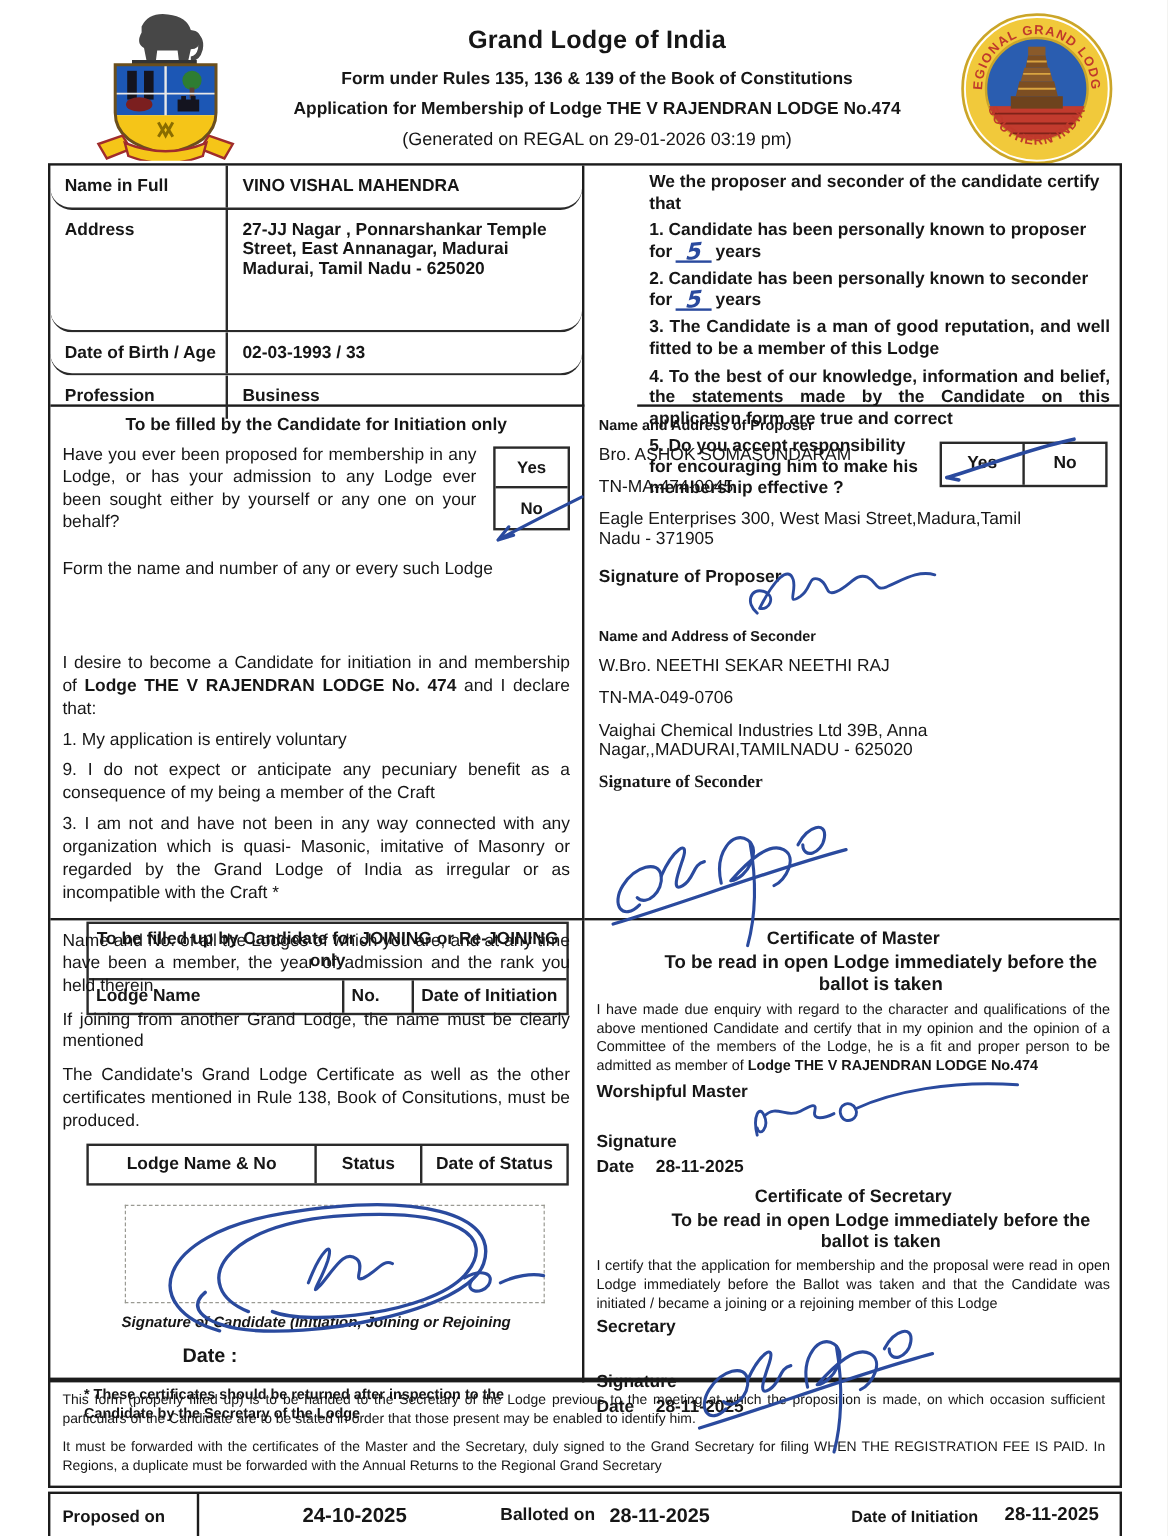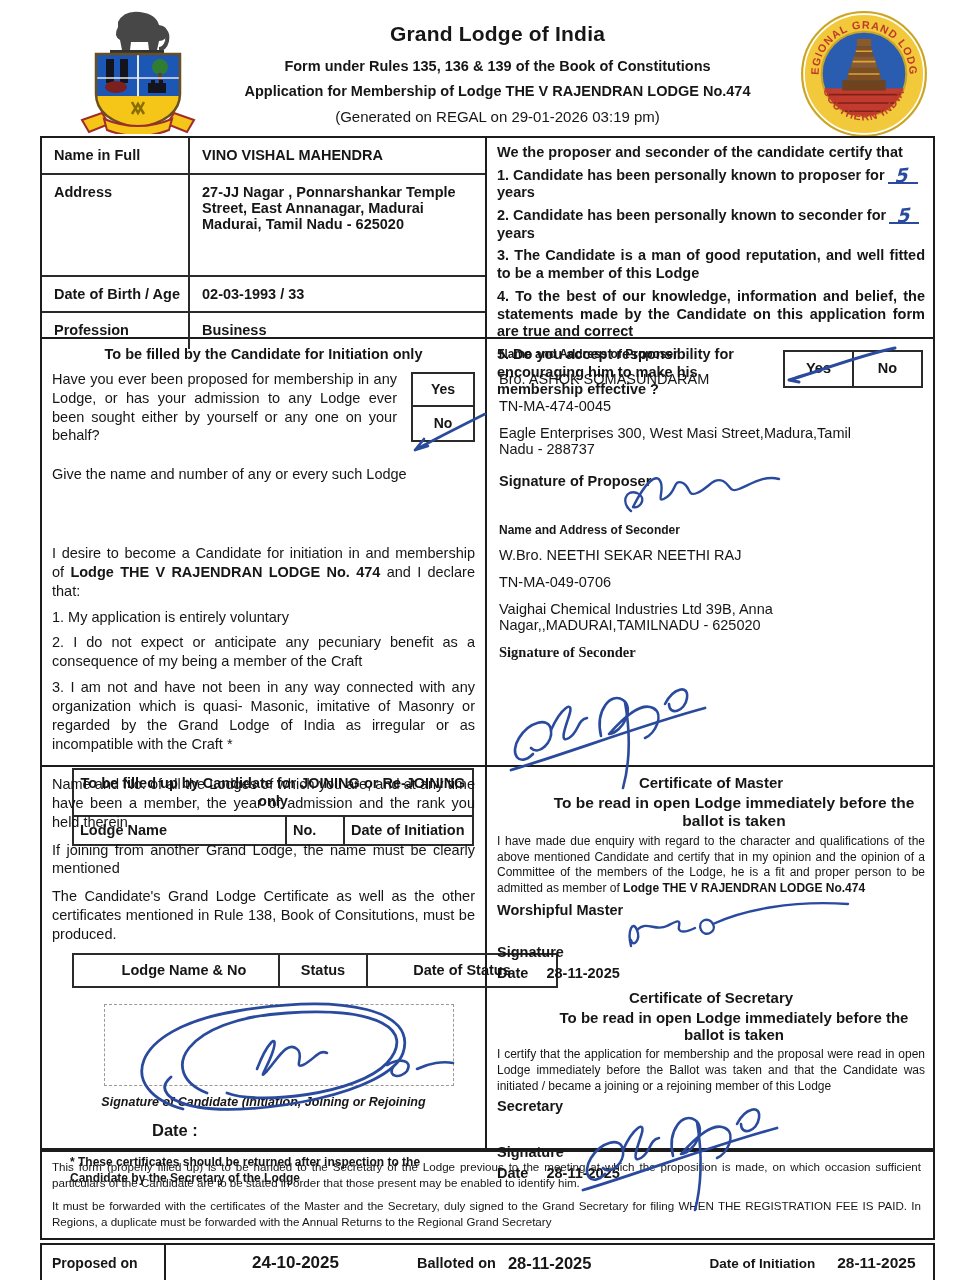--- a/index.html
+++ b/index.html
@@ -27,27 +27,27 @@
   .main {
     position:absolute; left:40px; top:136px; width:895px; height:1014px;
     border:2px solid #1c1c1c;
     display:grid; grid-template-columns:445px 446px; grid-template-rows:201px 428px 385px;
   }
   .cell { position:relative; border-right:2px solid #1c1c1c; border-bottom:2px solid #1c1c1c; overflow:visible; }
   .cell.last-col { border-right:none; }
   .cell.last-row { border-bottom:none; }
 
   
-  .cand-row { display:grid; grid-template-columns:148px 1fr; border-bottom:2px solid #2a2a2a; }
+  .cand-row { display:grid; grid-template-columns:148px 1fr; border-bottom:2px solid #2a2a2a;border-radius:18px; }
   .cand-row:last-child { border-bottom:none; }
   .cand-label { border-right:2px solid #2a2a2a; padding:9px 8px 4px 12px; font-size:14.5px; font-weight:600; }
   .cand-value { padding:9px 10px 4px 12px; font-size:14.5px; font-weight:600; }
 
   
-  .certify { padding:6px 8px 4px 10px; font-size:14.5px; font-weight:600; line-height:1.22; }
+  .certify { padding:6px 8px 4px 10px; font-size:14.5px; font-weight:600; line-height:1.22;margin-left:44px; }
   .certify p { margin-bottom:5px; }
   .blank5 { display:inline-block; width:30px; border-bottom:2.5px solid #2a4a9e; text-align:center; line-height:.55; vertical-align:-2px; margin:0 3px; }
   .ink { font-family:"DejaVu Sans", sans-serif; font-style:italic; font-weight:700; color:#2a4a9e; font-size:19px; display:inline-block; transform:rotate(-6deg) skewX(-10deg); }
   .q5row { display:flex; align-items:flex-start; margin-top:2px; }
   .q5row .q5text { flex:1; padding-right:8px; }
   .ynbox-h { position:relative; width:140px; height:38px; border:2px solid #2a2a2a; display:flex; margin-top:4px; margin-right:2px; flex:none; }
   .ynbox-h .opt { flex:1; display:flex; align-items:center; justify-content:center; font-weight:700; font-size:14.5px; }
   .ynbox-h .opt:first-child { border-right:2px solid #2a2a2a; }
   .tick-yes { position:absolute; left:-4px; top:-12px; pointer-events:none; }
 
@@ -73,21 +73,21 @@
   .propsec { padding:8px 10px 0 12px; font-size:14.5px; }
   .propsec h4 { font-size:12px; font-weight:700; margin-bottom:10px; }
   .propsec .line { margin-bottom:11px; }
   .sig-label { font-weight:700; position:relative; }
   .sig-prop { position:absolute; left:118px; top:-20px; }
   .sig-sec { position:absolute; left:6px; top:14px; z-index:3; }
 
   
   .memsec { padding:8px 10px 0 10px; font-size:14.5px; line-height:1.3; }
   .memsec p { text-align:justify; margin-bottom:9px; }
-  .status-table { margin:4px 2px 0 20px; width:486px; border:2px solid #2a2a2a; display:grid; grid-template-columns:190px 88px 1fr; font-size:14.5px;padding-left:16px; }
+  .status-table { margin:4px 2px 0 20px; width:402px; border:2px solid #2a2a2a; display:grid; grid-template-columns:190px 88px 1fr; font-size:14.5px; }
   .status-table div { padding:6px 4px; font-weight:700; text-align:center; border-right:2px solid #2a2a2a; }
   .status-table div:last-child { border-right:none; }
   .cand-sigbox { position:relative; margin:16px 0 0 52px; width:350px; height:82px; border:1.5px dashed #9a9a93; }
   .sig-cand { position:absolute; left:-18px; top:-24px; }
   .cand-caption { margin-top:8px; font-size:12.5px; font-weight:700; font-style:italic; text-align:center; }
   .cand-date { margin:10px 0 0 100px; font-size:16.5px; font-weight:600; }
   .footnote { margin:14px 0 0 18px; width:380px; font-size:12px; font-weight:700; line-height:1.3; }
 
   
   .certsec { padding:5px 8px 0 10px; font-size:14.5px; }
@@ -237,40 +237,40 @@
       <div class="qrow">
         <div class="qtext">Have you ever been proposed for membership in any Lodge, or has your admission to any Lodge ever been sought either by yourself or any one on your behalf?</div>
         <div class="ynbox-v">
           <div class="opt">Yes</div>
           <div class="opt">No</div>
           <svg class="tick-no sig" width="90" height="50" viewBox="0 0 90 50">
             <path d="M84,8 C60,20 36,32 14,44 M14,44 L27,40 M14,44 L23,33" stroke-width="2.6"></path>
           </svg>
         </div>
       </div>
-      <div class="give">Give the name and number of any or every such Lodge</div>
+      <div class="give">Form the name and number of any or every such Lodge</div>
       <p class="desire"><span>I desire to become a Candidate for initiation in and membership of </span><span class="b">Lodge THE V RAJENDRAN LODGE No. 474</span><span> and I declare that:</span></p>
       <p class="decl">1. My application is entirely voluntary</p>
-      <p class="decl">2. I do not expect or anticipate any pecuniary benefit as a consequence of my being a member of the Craft</p>
+      <p class="decl">9. I do not expect or anticipate any pecuniary benefit as a consequence of my being a member of the Craft</p>
       <p class="decl">3. I am not and have not been in any way connected with any organization which is quasi- Masonic, imitative of Masonry or regarded by the Grand Lodge of India as irregular or as incompatible with the Craft *</p>
       <div class="join-table">
         <div class="join-head">To be filled up by Candidate for JOINING or Re-JOINING only</div>
         <div class="join-cols">
           <div>Lodge Name</div>
           <div>No.</div>
           <div>Date of Initiation</div>
         </div>
       </div>
     </div>
 
     <div class="cell last-col propsec">
       <h4>Name and Address of Proposer</h4>
       <div class="line">Bro. ASHOK SOMASUNDARAM</div>
       <div class="line">TN-MA-474-0045</div>
-      <div class="line" style="width:380px">Eagle Enterprises 300, West Masi Street,Madura,Tamil Nadu - 288737</div>
+      <div class="line" style="width:380px">Eagle Enterprises 300, West Masi Street,Madura,Tamil Nadu - 371905</div>
       <div class="sig-label" style="margin-top:16px;">
         <span>Signature of Proposer</span>
         <svg class="sig sig-prop" width="170" height="70" viewBox="0 0 170 70">
           <path d="M14,58 C4,50 8,36 20,40 C30,44 24,56 16,54 C28,30 40,18 44,30 C47,40 38,52 50,44 C60,37 56,26 66,30 C74,34 70,44 80,40 C92,35 96,24 106,28 C114,32 112,40 122,36 C136,30 148,22 162,26" stroke-width="2.4"></path>
         </svg>
       </div>
       <h4 style="margin-top:34px">Name and Address of Seconder</h4>
       <div class="line">W.Bro. NEETHI SEKAR NEETHI RAJ</div>
       <div class="line">TN-MA-049-0706</div>
       <div class="line" style="width:330px">Vaighai Chemical Industries Ltd 39B, Anna Nagar,,MADURAI,TAMILNADU - 625020</div>

